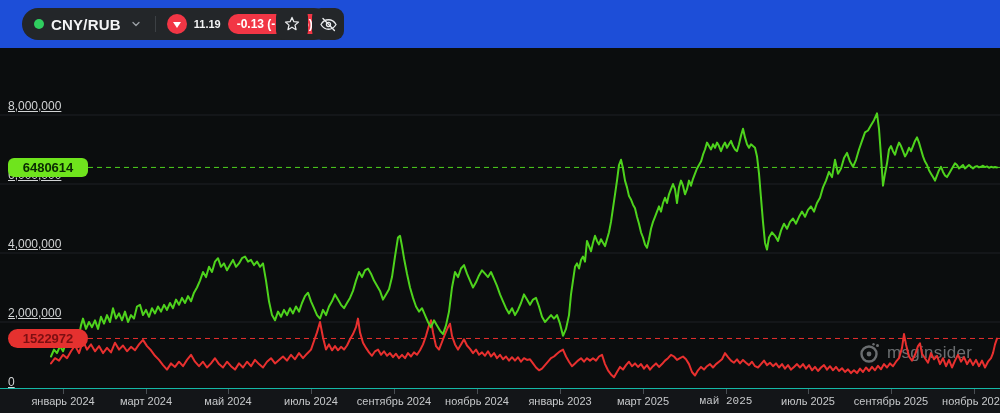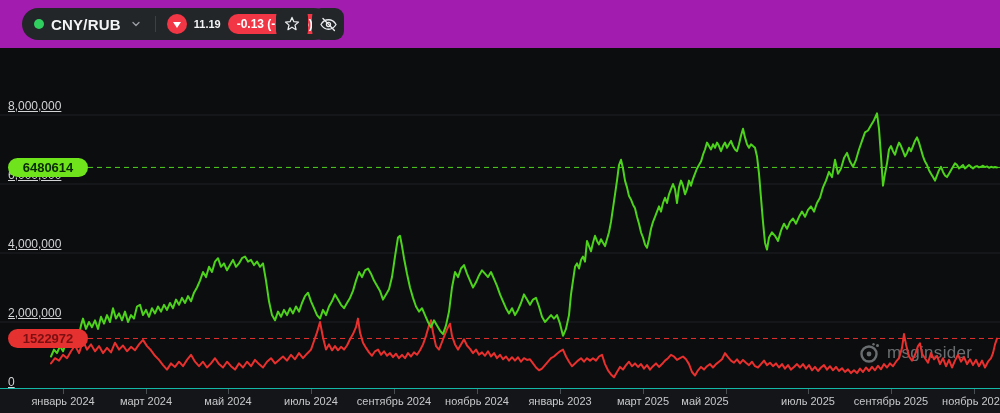--- a/index.html
+++ b/index.html
@@ -1,20 +1,20 @@
 <!DOCTYPE html>
 <html><head>
 <meta charset="utf-8">
 <style>
   html,body{margin:0;padding:0;background:#0c0e0f;}
   .app{position:relative;width:1000px;height:413px;background:#0b0d0e;overflow:hidden;
        font-family:"Liberation Sans",sans-serif;}
 
   
-  .topbar{position:absolute;left:0;top:0;width:100%;height:48px;background:#a21caf;}
+  .topbar{position:absolute;left:0;top:0;width:100%;height:48px;background:#1d4ed8;}
   .symbol-pill{position:absolute;left:22px;top:8px;height:32px;border-radius:16px;
        background:#232629;display:flex;align-items:center;padding:0 8px 0 12px;gap:7px;}
   .dot{width:10px;height:10px;border-radius:50%;background:#2fce5f;flex:none;}
   .symbol{font-size:15px;font-weight:bold;color:#f3f4f5;letter-spacing:.2px;white-space:nowrap;}
   .chev{display:flex;align-items:center;margin:0 2px;}
   .vdiv{width:1px;height:16px;background:#3c4044;margin:0 4px;flex:none;}
   .dir{width:20px;height:20px;border-radius:50%;background:#f23645;display:flex;
        align-items:center;justify-content:center;flex:none;}
   .tri{width:0;height:0;border-left:4.5px solid transparent;border-right:4.5px solid transparent;
        border-top:6px solid #fff;margin-top:1px;}
@@ -65,21 +65,21 @@
     </svg>
 
   <div id="ylabels">
       <div class="ylabel" style="top: 99px;">8,000,000</div>
       <div class="ylabel" style="top: 168px;">6,000,000</div>
       <div class="ylabel" style="top: 237px;">4,000,000</div>
       <div class="ylabel" style="top: 306px;">2,000,000</div>
       <div class="ylabel" style="top: 375px;">0</div>
     </div>
   <div id="levels">
-      <div class="level-pill" style="top: 157.919px; background: rgb(111, 228, 29); color: rgb(10, 42, 2);">6480614</div>
+      <div class="level-pill" style="top: 157.919px; background: rgb(111, 228, 29); color: rgb(10, 42, 2); border-radius: 6px;">6480614</div>
       <div class="level-pill" style="top: 328.957px; background: rgb(229, 49, 47); color: rgb(124, 15, 18);">1522972</div>
     </div>
 
   <div class="topbar">
     <div class="symbol-pill">
       <span class="dot"></span>
       <span class="symbol">CNY/RUB</span>
       <span class="chev">
         <svg width="12" height="12" viewBox="0 0 24 24">
             <path d="M6 9l6 6 6-6" fill="none" stroke="#9ba0a5" stroke-width="2.6" stroke-linecap="round" stroke-linejoin="round"></path>
@@ -117,21 +117,21 @@
       <div class="xtick-label" style="left: 246px;">июль 2024</div>
       <div class="xtick-mark" style="left: 394px;"></div>
       <div class="xtick-label" style="left: 329px;">сентябрь 2024</div>
       <div class="xtick-mark" style="left: 477px;"></div>
       <div class="xtick-label" style="left: 412px;">ноябрь 2024</div>
       <div class="xtick-mark" style="left: 560px;"></div>
       <div class="xtick-label" style="left: 495px;">январь 2023</div>
       <div class="xtick-mark" style="left: 643px;"></div>
       <div class="xtick-label" style="left: 578px;">март 2025</div>
       <div class="xtick-mark" style="left: 726px;"></div>
-      <div class="xtick-label" style="left: 640px;">май 2025</div>
+      <div class="xtick-label" style="left: 661px; font-family: Liberation Mono, monospace;">май 2025</div>
       <div class="xtick-mark" style="left: 808px;"></div>
       <div class="xtick-label" style="left: 743px;">июль 2025</div>
       <div class="xtick-mark" style="left: 891px;"></div>
       <div class="xtick-label" style="left: 826px;">сентябрь 2025</div>
       <div class="xtick-mark" style="left: 974px;"></div>
       <div class="xtick-label" style="left: 909px;">ноябрь 2025</div>
     </div>
 
 </div>
 

